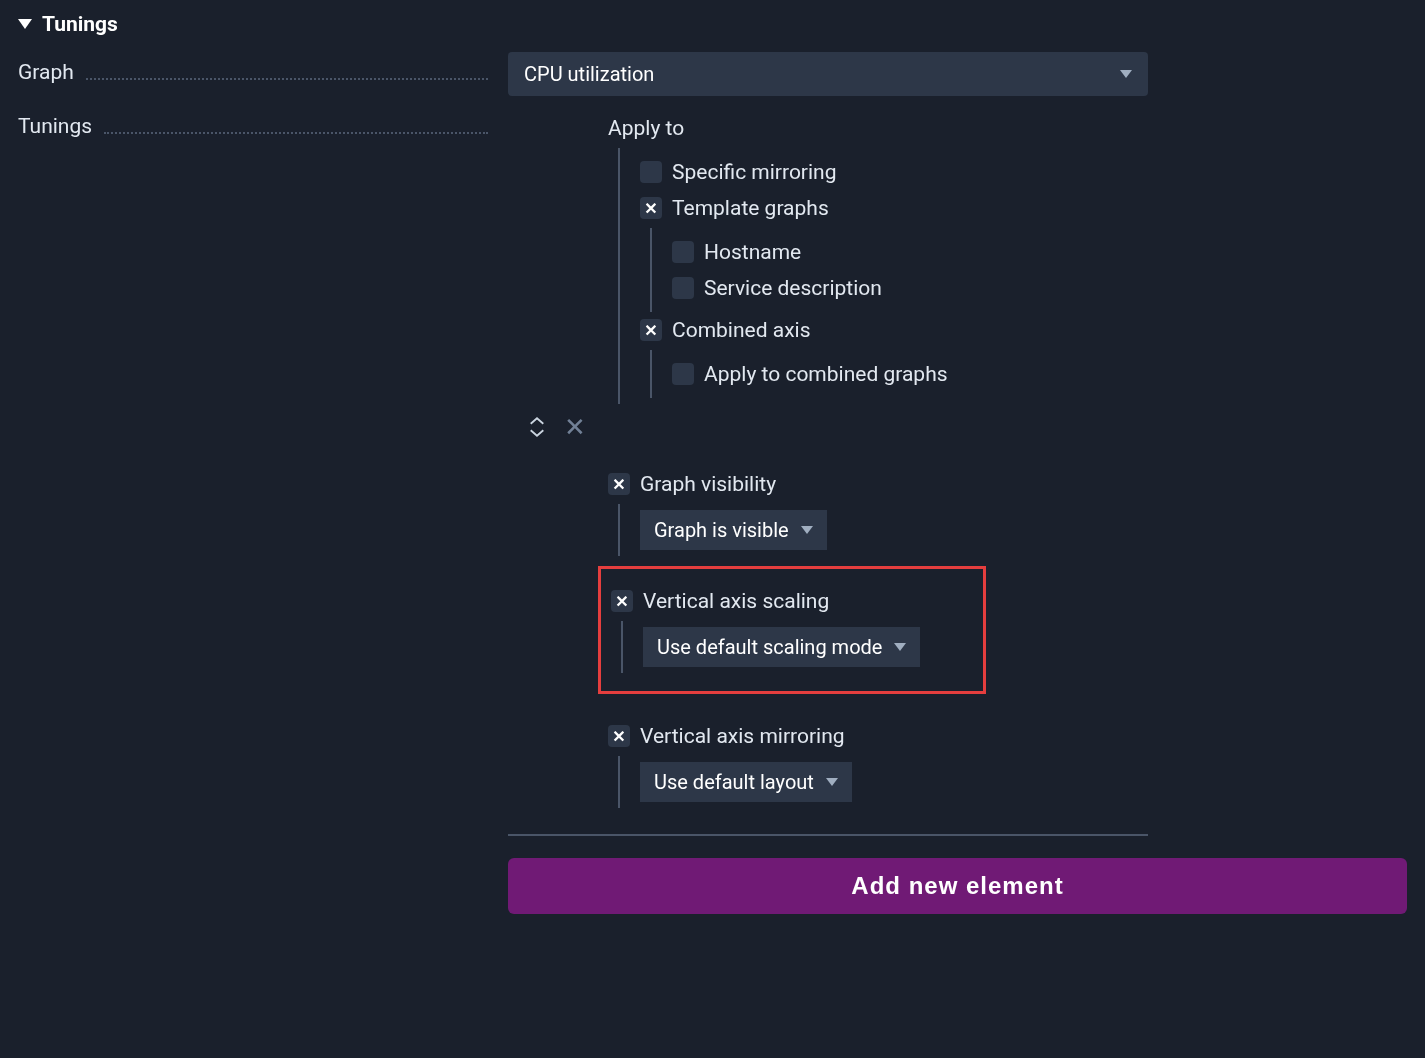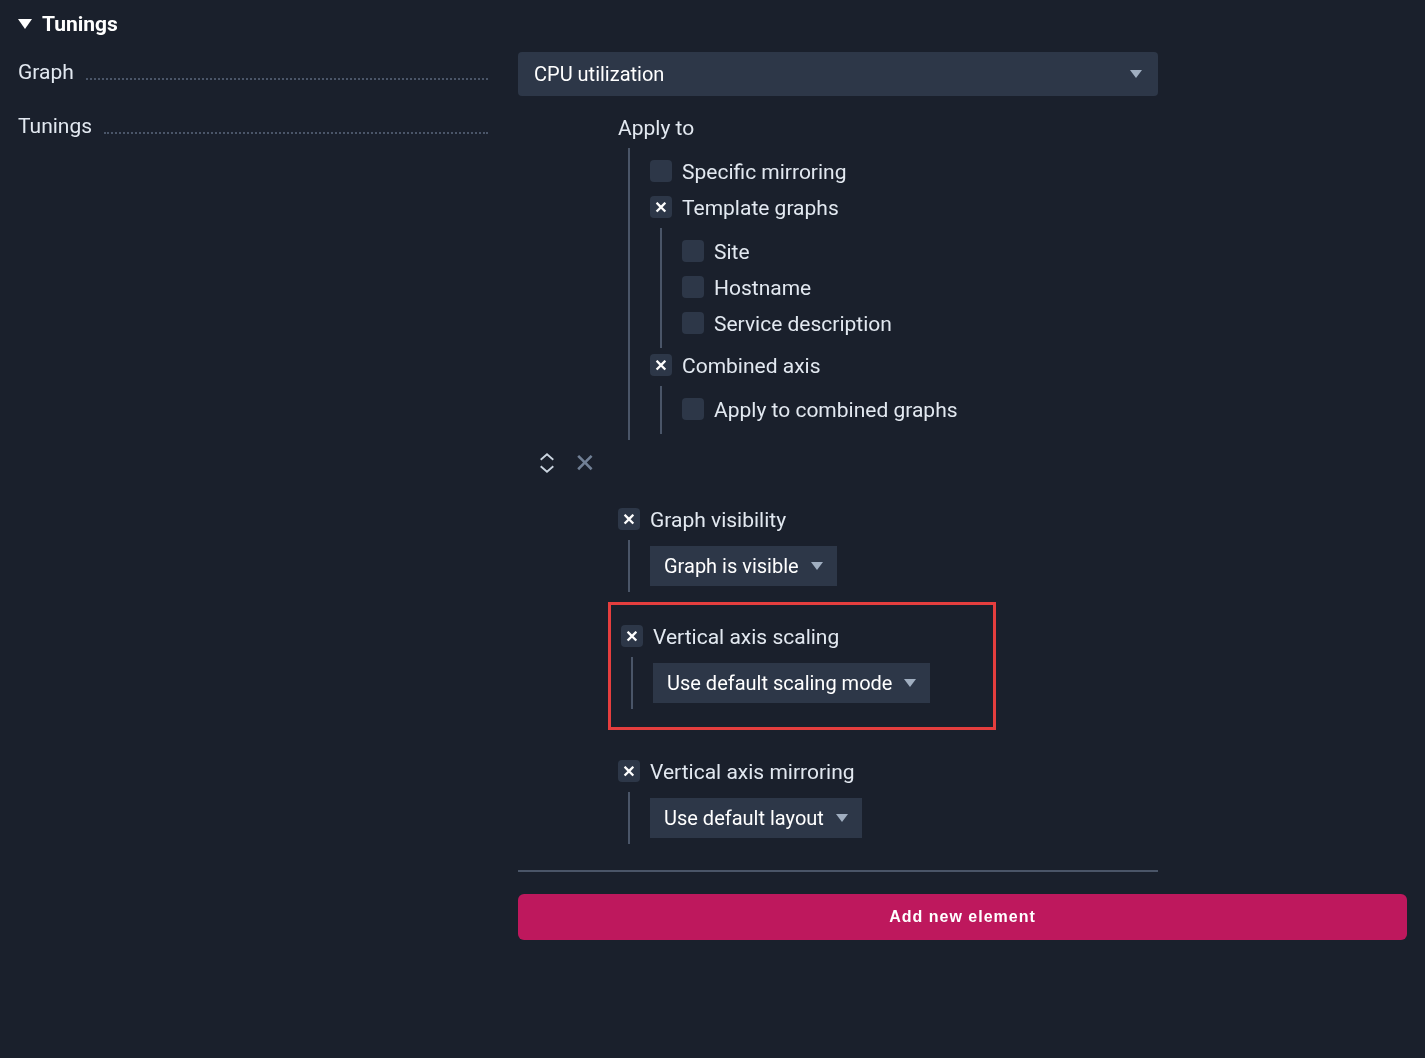--- a/index.html
+++ b/index.html
@@ -24,21 +24,20 @@
   .section-header .tri {
     width: 0; height: 0;
     border-left: 7px solid transparent;
     border-right: 7px solid transparent;
     border-top: 10px solid #fff;
   }
   .row {
     display: flex;
     align-items: flex-start;
     margin-bottom: 10px;
-    gap: 10px;
   }
   .label-col {
     width: 490px;
     display: flex;
     align-items: center;
     padding-top: 8px;
   }
   .label-text {
     color: #e2e8f0;
     font-size: 21px;
@@ -74,21 +73,21 @@
     border-right: 6px solid transparent;
     border-top: 8px solid #a0aec0;
     margin-left: 12px;
   }
   .tunings-body {
     padding-left: 100px;
     padding-top: 4px;
   }
   .tree-item {
     display: flex;
-    align-items: flex-start;
+    align-items: center;
     gap: 10px;
     padding: 6px 0;
     font-size: 21px;
     color: #e2e8f0;
   }
   .checkbox {
     width: 22px;
     height: 22px;
     background: #2d3748;
     border-radius: 4px;
@@ -144,24 +143,24 @@
     margin: 10px 0 14px -10px;
     width: 388px;
   }
   .divider {
     border: none;
     border-top: 2px solid #4a5568;
     margin: 26px 0 22px 0;
     width: 640px;
   }
   .add-btn {
-    background: #be185d;
+    background: #701a75;
     color: #fff;
     font-weight: 700;
-    font-size: 16px;
+    font-size: 24px;
     padding: 14px 24px;
     border: none;
     border-radius: 6px;
     cursor: pointer;
     letter-spacing: 1px;
   }
   .heading-text { color: #e2e8f0; }
 </style>
 </head>
 <body>
@@ -201,24 +200,20 @@
         <div class="tree-item">
           <span class="checkbox"></span>
           <span>Specific mirroring</span>
         </div>
 
         <div class="tree-item">
           <span class="checkbox checked"></span>
           <span>Template graphs</span>
         </div>
         <div class="group-children">
-          <div class="tree-item">
-            <span class="checkbox"></span>
-            <span>Site</span>
-          </div>
           <div class="tree-item">
             <span class="checkbox"></span>
             <span>Hostname</span>
           </div>
           <div class="tree-item">
             <span class="checkbox"></span>
             <span>Service description</span>
           </div>
         </div>
 

